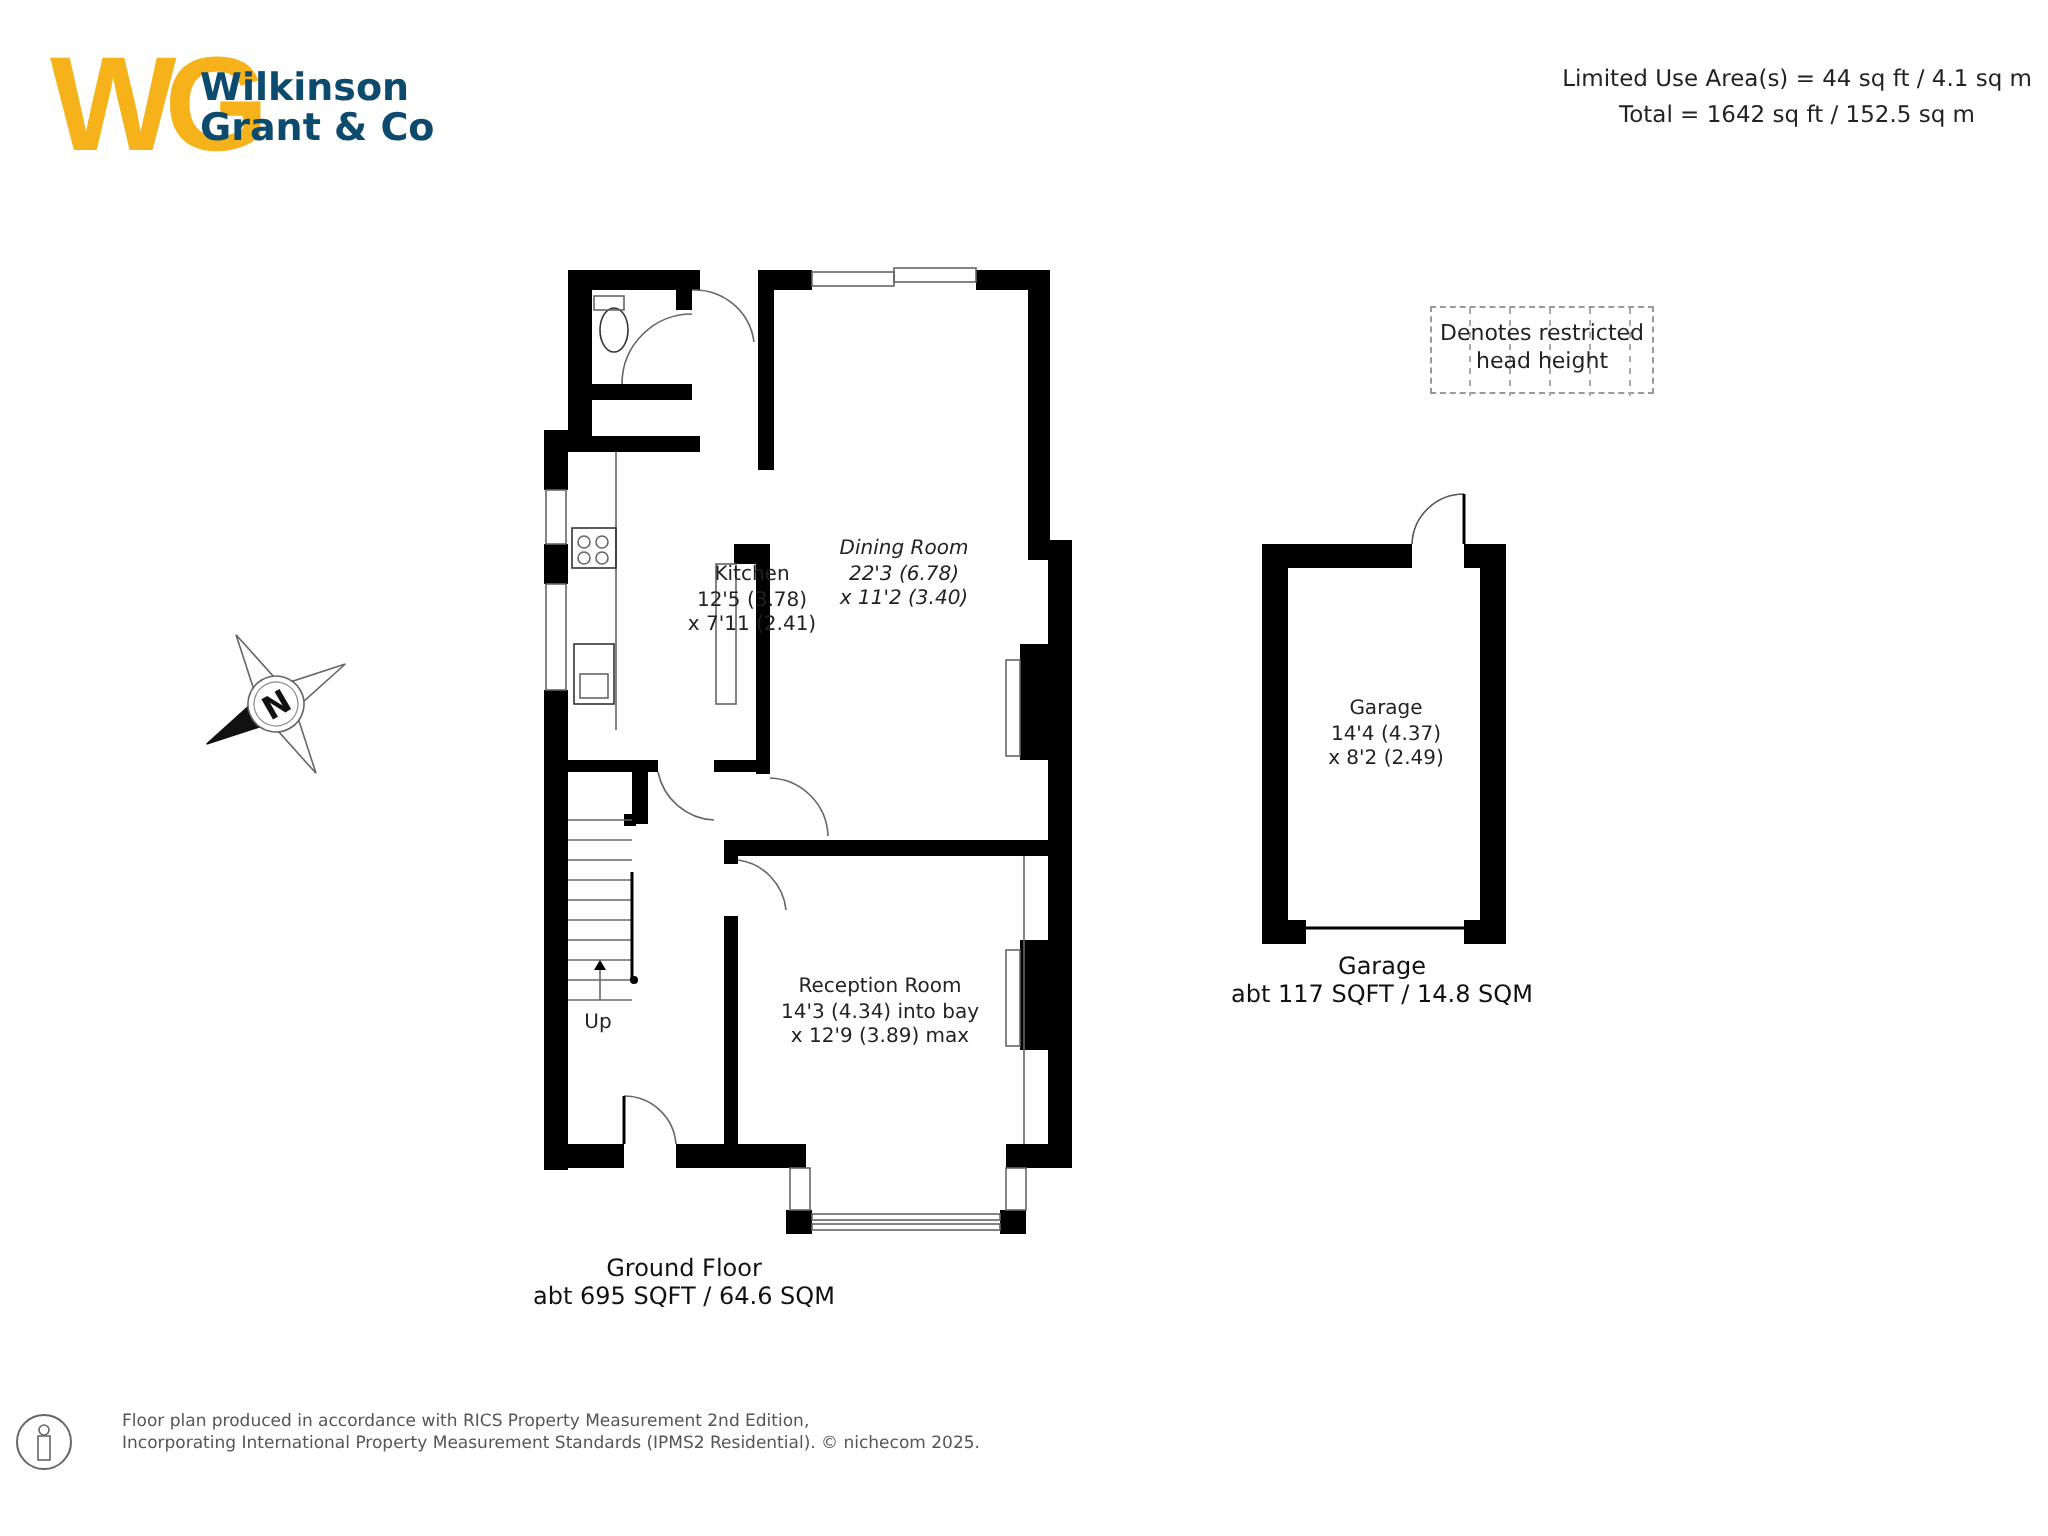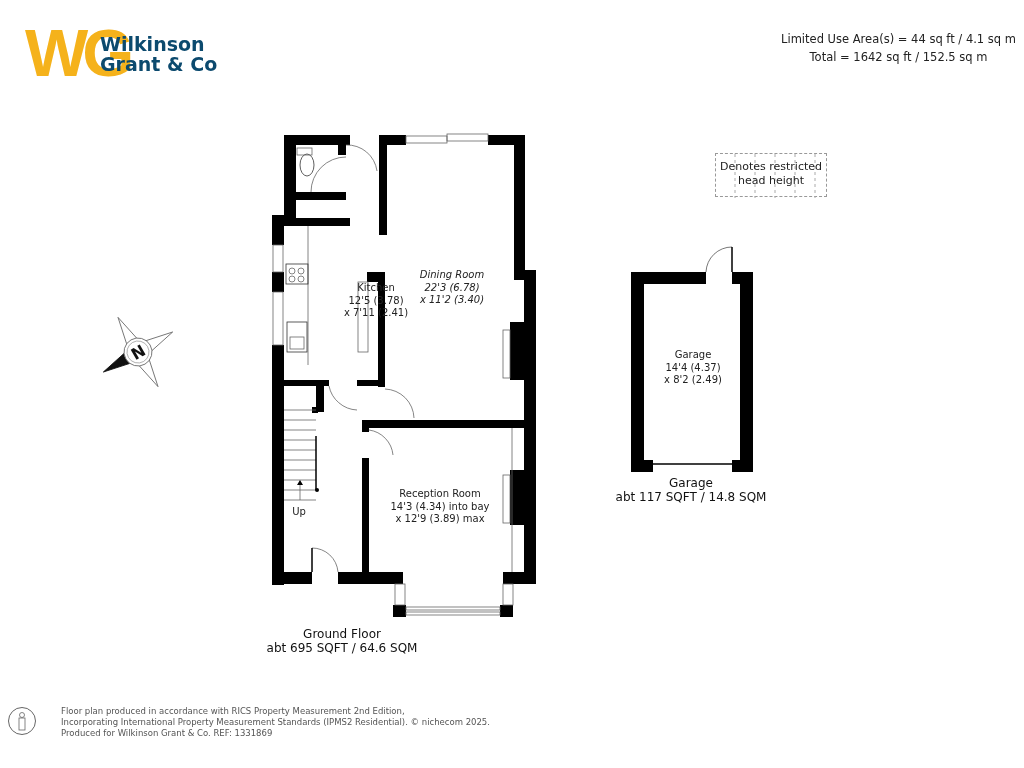--- a/index.html
+++ b/index.html
@@ -205,14 +205,13 @@
 
 <div class="abs footer-icon">
   <svg width="26" height="26">
     <circle cx="13" cy="7" r="2.5" fill="none" stroke="#666" stroke-width="0.8"></circle>
     <rect x="10" y="10" width="6" height="12" fill="none" stroke="#666" stroke-width="0.8"></rect>
   </svg>
 </div>
 <div class="abs footer">
   <div>Floor plan produced in accordance with RICS Property Measurement 2nd Edition,</div>
   <div>Incorporating International Property Measurement Standards (IPMS2 Residential).   © nichecom   2025.</div>
-  <div>Produced for Wilkinson Grant &amp; Co.   REF:  1331869</div>
 </div>
 
 </body></html>

